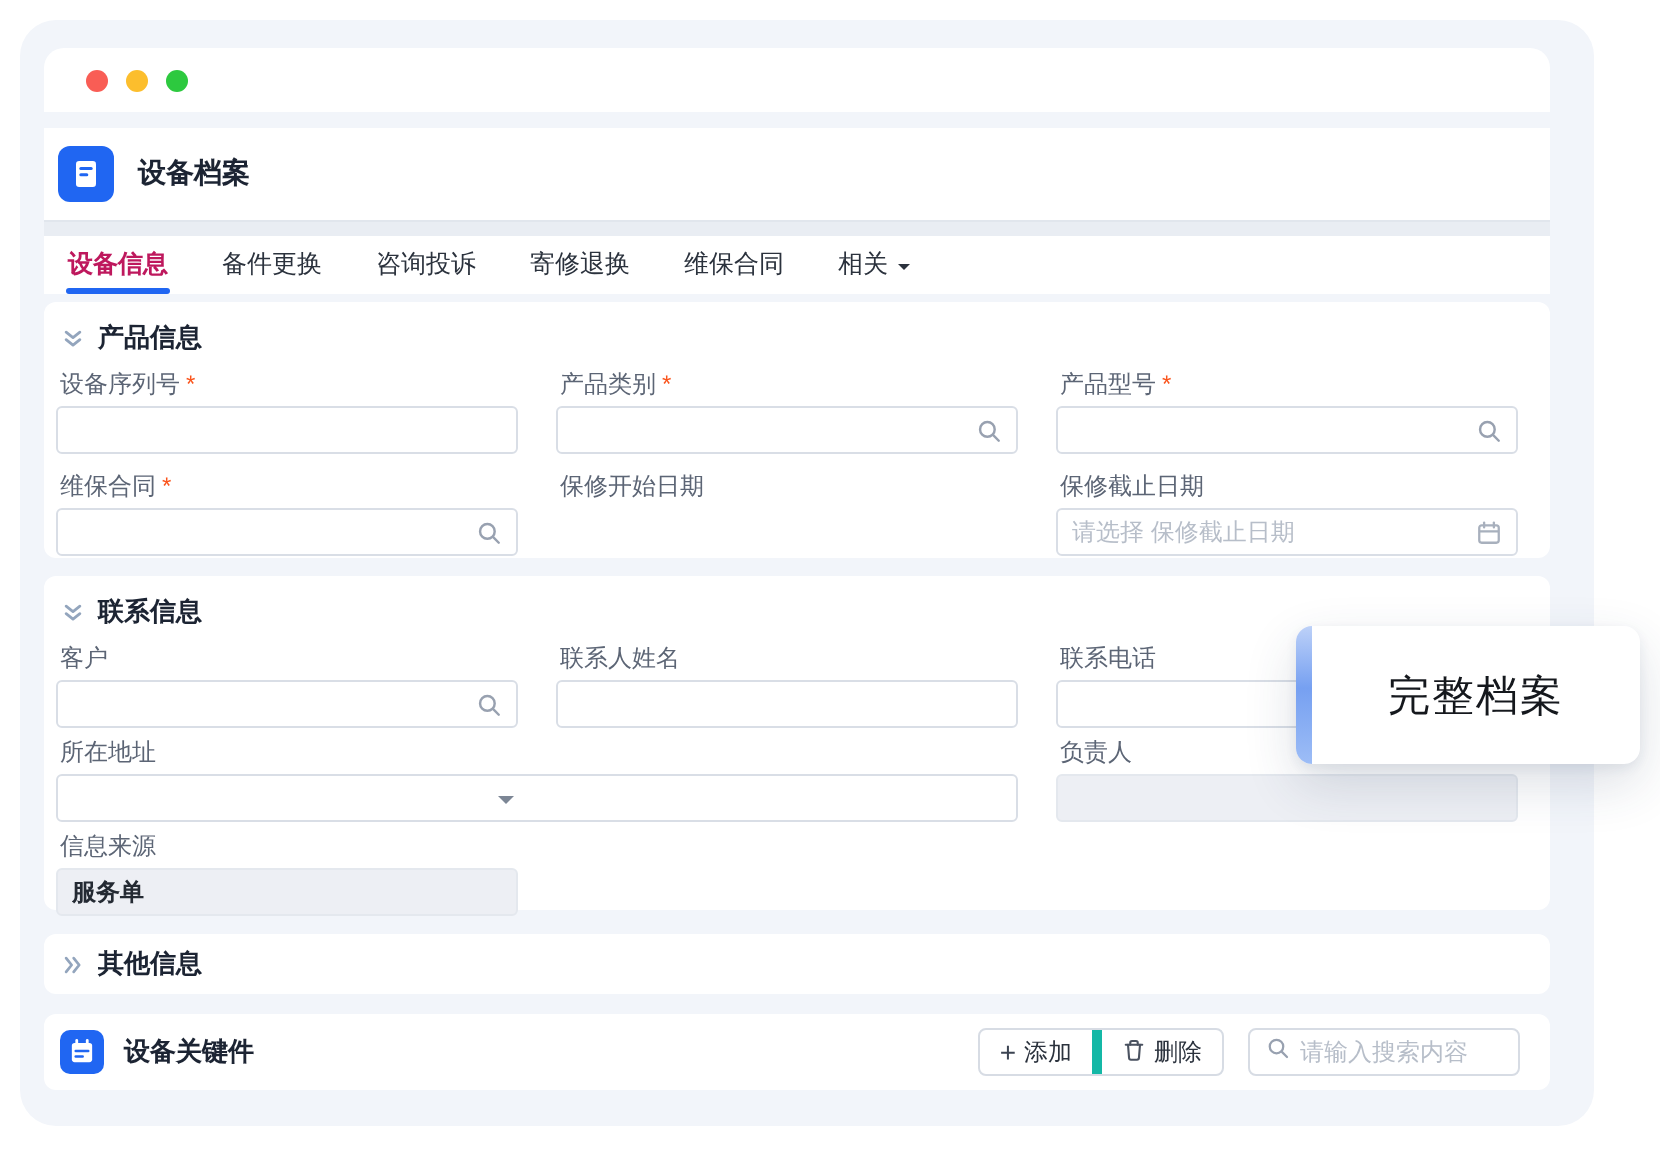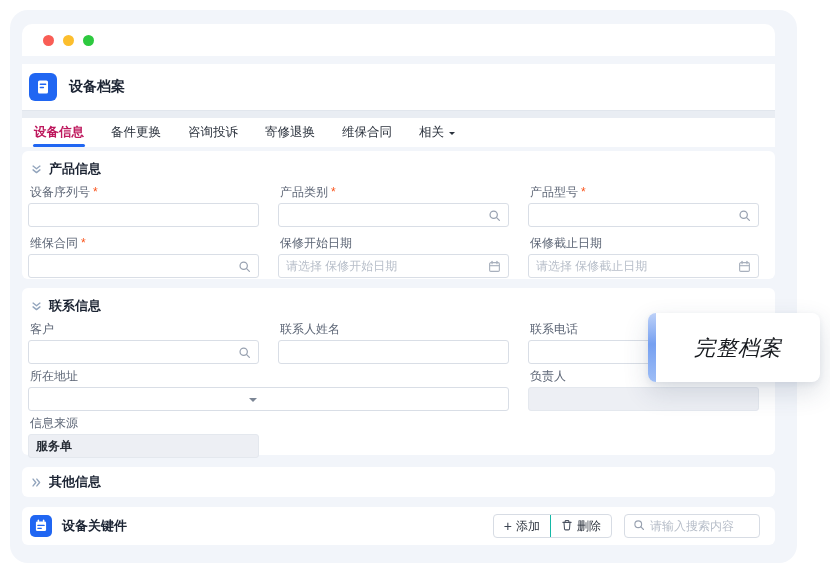--- a/index.html
+++ b/index.html
@@ -80,32 +80,32 @@
     border: 4px solid transparent; border-top-color: #7c8695; }
 
   
   .kp-icon { width: 22px; height: 22px; border-radius: 5px; background: #2066f2;
     display: flex; align-items: center; justify-content: center; flex: none; }
   .kp-title { font-size: 13px; font-weight: bold; color: #1c2433; margin-left: 10px; flex: 1; }
   .btn-group { display: flex; align-items: stretch; height: 24px; background: #fff;
     border: 1px solid #d7dce4; border-radius: 4px; }
   .btn { display: flex; align-items: center; gap: 4px; padding: 0 10px;
     font-size: 12px; color: #2b323d; cursor: pointer; }
-  .btn + .btn { border-left: 1px solid #14b8a6; }
+  .btn + .btn { border-left: 5px solid #14b8a6; }
   .plus { font-size: 14px; color: #3c4452; line-height: 1; }
   .kp-search { display: flex; align-items: center; gap: 5px; height: 24px; width: 136px;
     border: 1px solid #d7dce4; border-radius: 4px; margin-left: 12px; padding: 0 8px; }
   .kp-search input { border: 0; outline: 0; flex: 1; min-width: 0; font-size: 12px;
     color: #2b323d; font-family: inherit; }
   .kp-search input::placeholder { color: #b7bec9; }
 
   
   .callout { position: absolute; left: 648px; top: 313px; width: 172px; height: 69px;
     background: #fff; border-radius: 8px; z-index: 20; display: flex; align-items: stretch;
-    box-shadow: 0 10px 26px rgba(44,62,96,.16), 0 2px 6px rgba(44,62,96,.08); font-style: italic; }
+    box-shadow: 0 10px 26px rgba(44,62,96,.16), 0 2px 6px rgba(44,62,96,.08); }
   .callout-bar { width: 8px; border-radius: 8px 0 0 8px; flex: none;
     background: linear-gradient(180deg, #bdd1f8 0%, #76a0f1 45%, #9dbdf6 100%); }
   .callout-text { flex: 1; display: flex; align-items: center; justify-content: center;
     font-size: 21px; color: #15181d; letter-spacing: 1px; }
 </style>
 </head>
 <body>
 
 <div class="frame">
 
@@ -214,31 +214,20 @@
                 <circle cx="7" cy="7" r="4.5" fill="none" stroke="#98a1b0" stroke-width="1.5"></circle>
                 <line x1="10.6" y1="10.6" x2="14" y2="14" stroke="#98a1b0" stroke-width="1.5" stroke-linecap="round"></line>
               </svg>
           </span>
         </div>
       </div>
       <div class="field">
         <div class="flabel">
           <span>保修开始日期</span>
         </div>
-        <div class="ibox">
-            <input placeholder="请选择 保修开始日期" style="">
-          <span class="sfx">
-            <svg width="13" height="13" viewBox="0 0 16 16" fill="none" stroke="#a8b0bd" stroke-width="1.4">
-                <rect x="2" y="3.3" width="12" height="10.7" rx="1.5"></rect>
-                <line x1="5" y1="1.6" x2="5" y2="4.6" stroke-linecap="round"></line>
-                <line x1="11" y1="1.6" x2="11" y2="4.6" stroke-linecap="round"></line>
-                <line x1="2.4" y1="7" x2="13.6" y2="7"></line>
-              </svg>
-          </span>
-        </div>
       </div>
       <div class="field">
         <div class="flabel">
           <span>保修截止日期</span>
         </div>
         <div class="ibox">
             <input placeholder="请选择 保修截止日期" style="">
           <span class="sfx">
             <svg width="13" height="13" viewBox="0 0 16 16" fill="none" stroke="#a8b0bd" stroke-width="1.4">
                 <rect x="2" y="3.3" width="12" height="10.7" rx="1.5"></rect>

